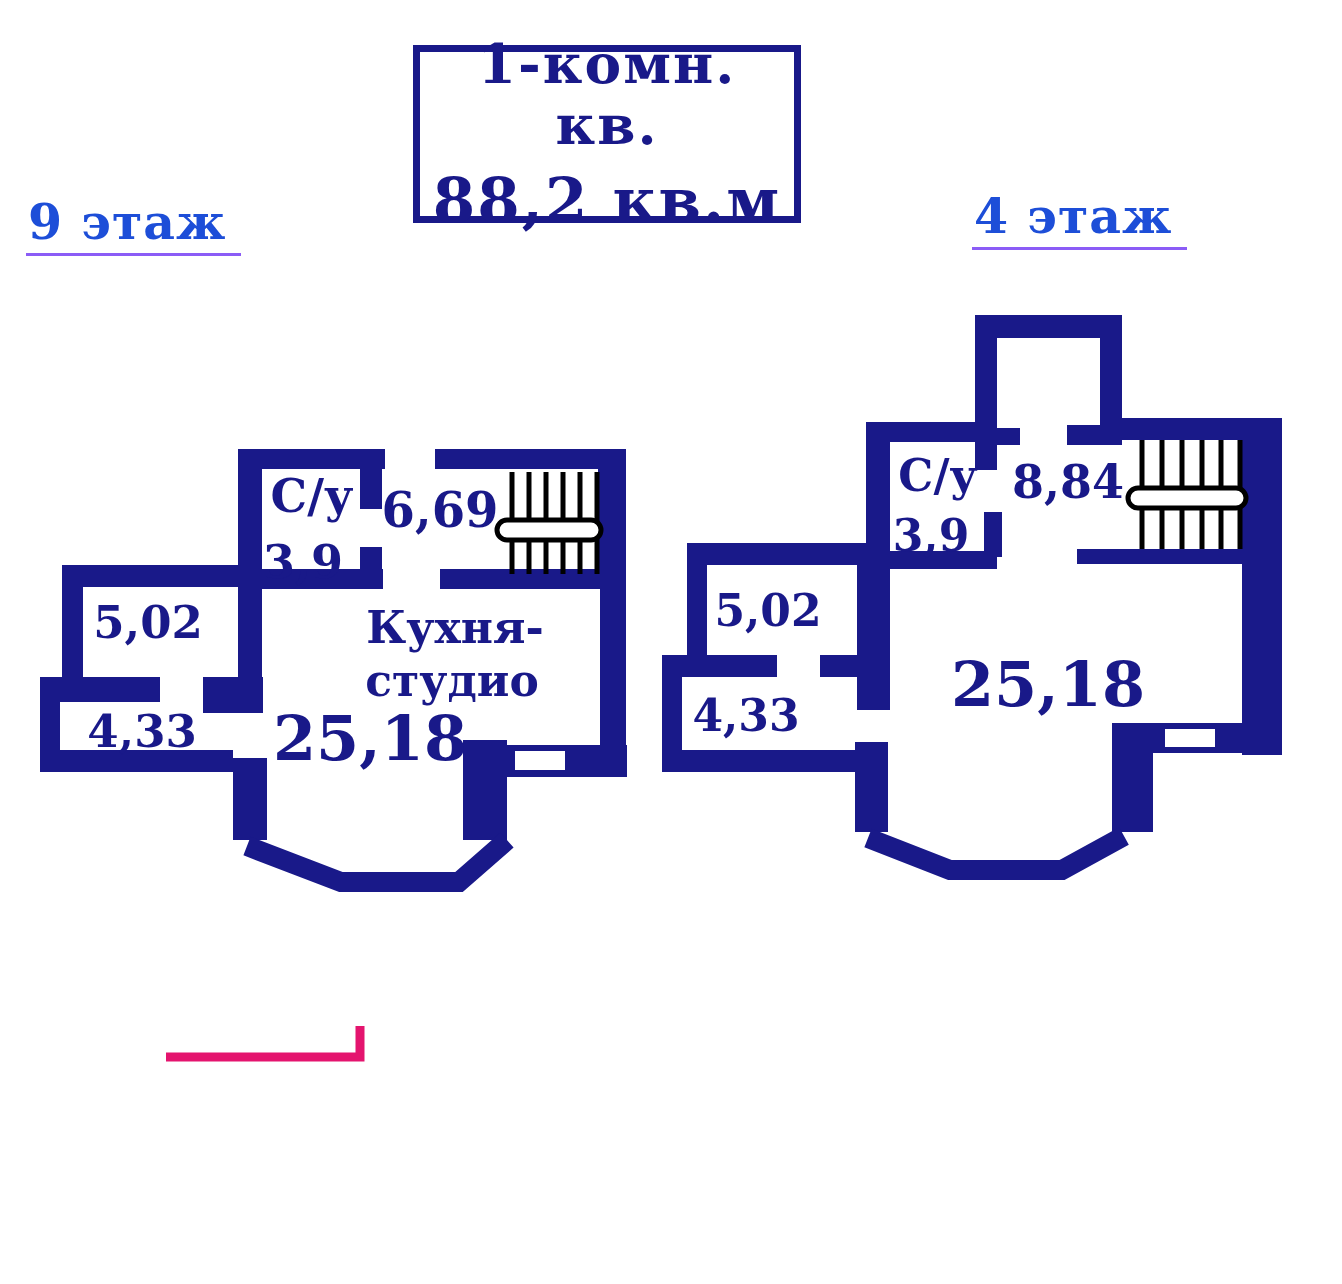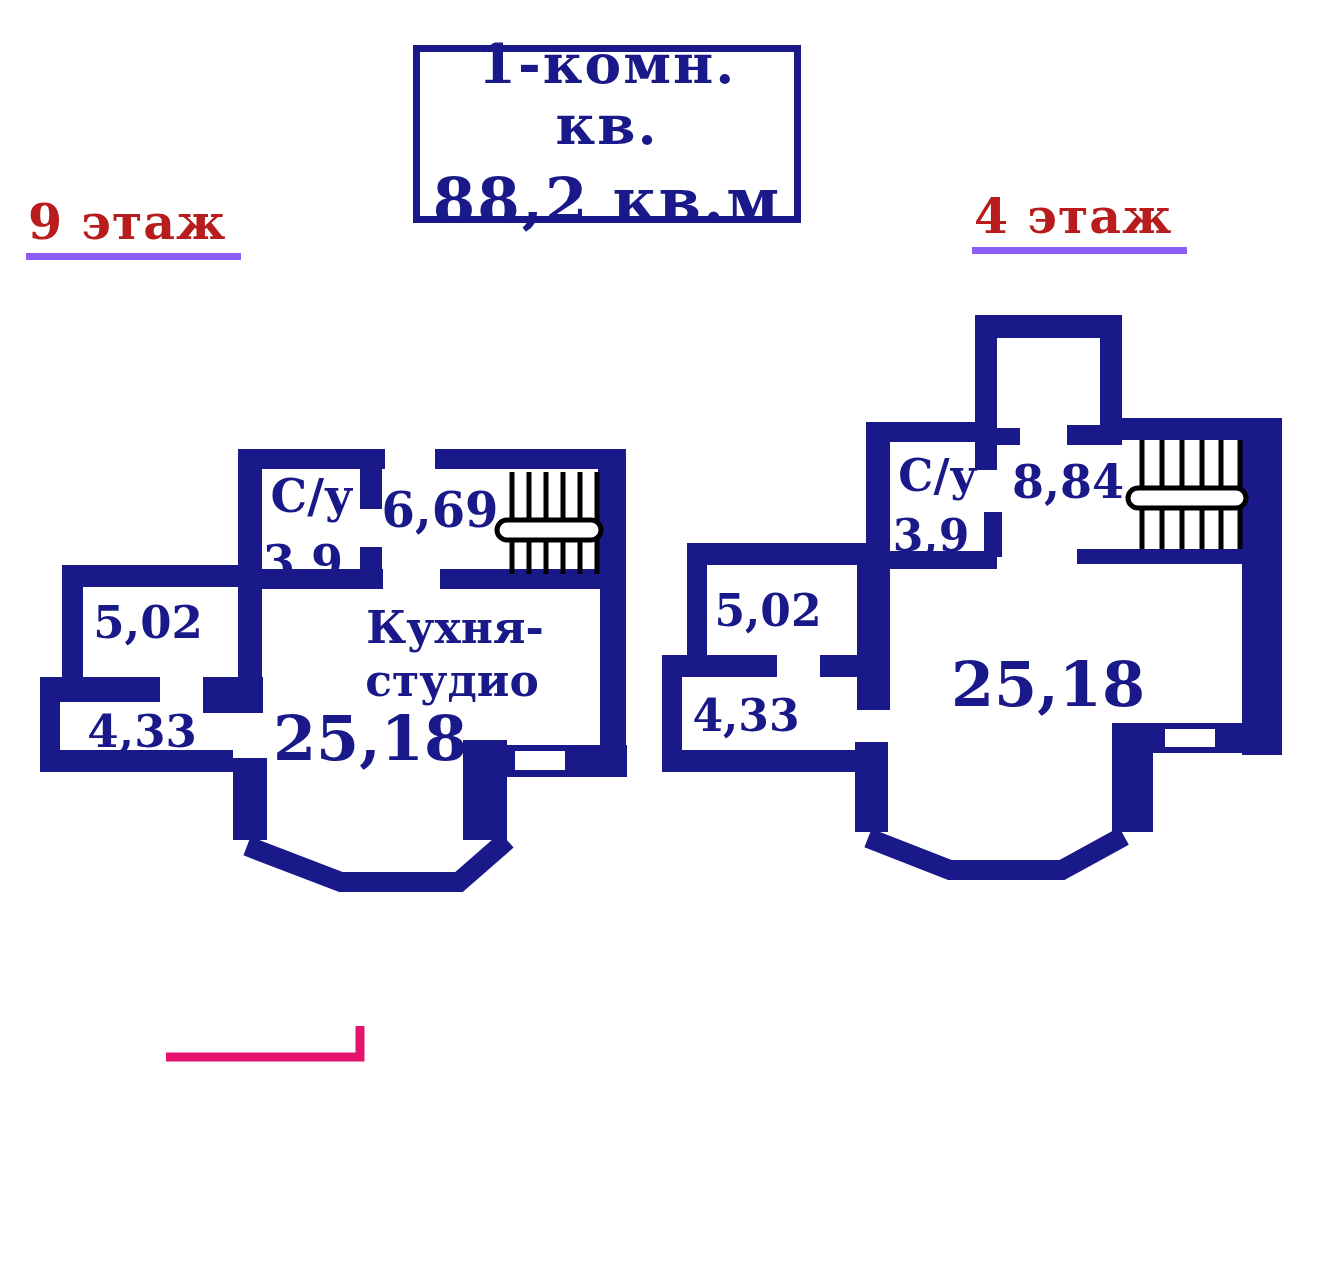--- a/index.html
+++ b/index.html
@@ -10,22 +10,22 @@
   }
   .titlebox {
     position:absolute; left:413px; top:45px; width:388px; height:178px;
     border:7px solid #191989; box-sizing:border-box; background:#ffffff;
     display:flex; flex-direction:column; align-items:center; justify-content:center;
     color:#191989; font-weight:bold; text-align:center;
   }
   .titlebox .l1 { font-size:55px; line-height:1.12; letter-spacing:2px; }
   .titlebox .l2 { font-size:61px; line-height:1.12; letter-spacing:2px;margin-top:11px; }
   .floor-label {
-    position:absolute; color:#b91c1c; font-weight:bold; font-size:49px;
-    line-height:1.0; border-bottom:7px solid #8b5cf6; padding:0 14px 6px 2px;
+    position:absolute; color:#1d4ed8; font-weight:bold; font-size:49px;
+    line-height:1.0; border-bottom:3px solid #8b5cf6; padding:0 14px 6px 2px;
     letter-spacing:1px; white-space:nowrap;
   }
   #floor9  { left:26px;  top:198px; }
   #floor10 { left:972px; top:192px; }
   svg.plan { position:absolute; left:0; top:0; }
   .wall      { fill:#191989; }
   .whitecut  { fill:#ffffff; }
   .stair-line{ stroke:#000000; stroke-width:5; }
   .stair-rail{ fill:#ffffff; stroke:#000000; stroke-width:5; }
   .bay       { fill:none; stroke:#191989; stroke-width:20; }

